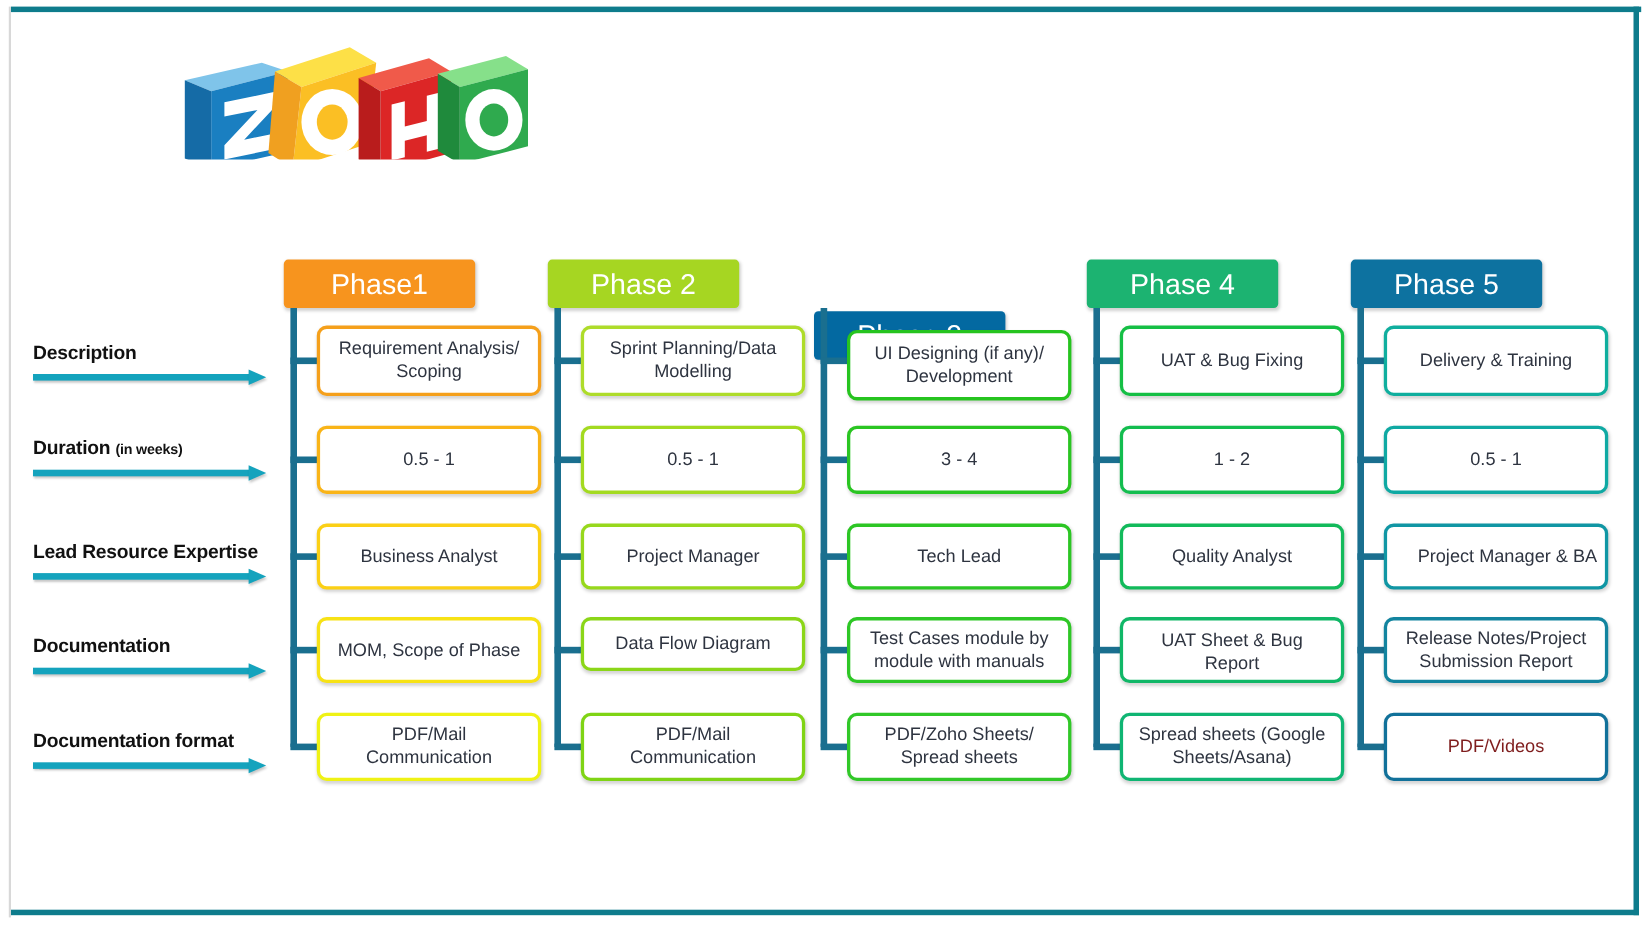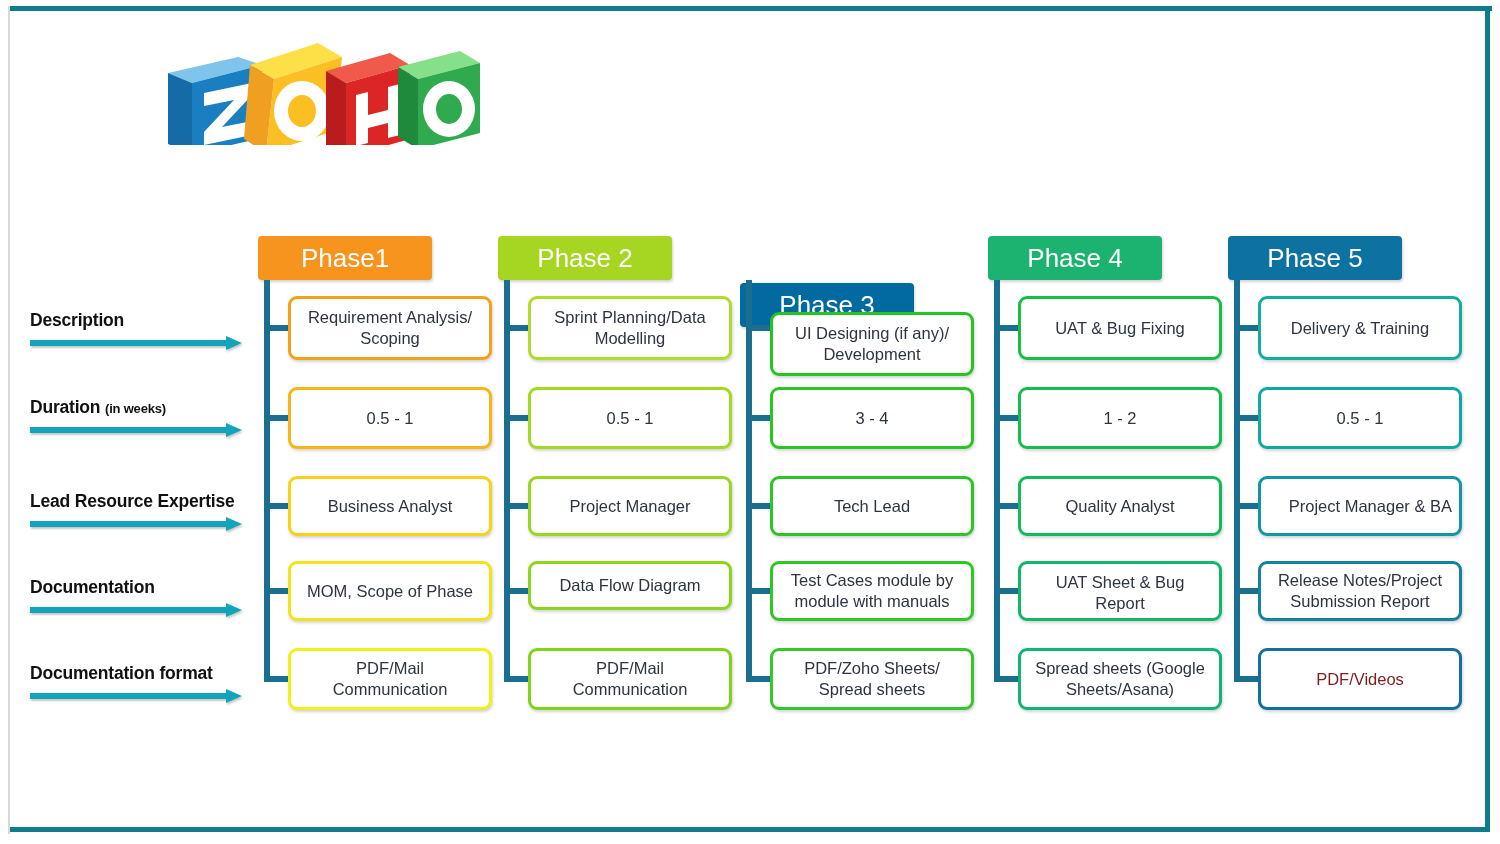--- a/index.html
+++ b/index.html
@@ -285,21 +285,21 @@
         <div class="stub" style="top: 440px; background: rgb(26, 111, 143);"></div>
         <div class="node" style="top: 412px; height: 62px; border-color: rgb(127, 212, 20); color: rgb(46, 52, 64);">
           <span>PDF/Mail
 Communication</span>
         </div>
       </div>
       <div class="col" style="left: 482px;">
         <div class="phase-header" style="background: #0369a1; margin-top: 47px;">Phase 3</div>
         <div class="trunk" style="height: 399px; background: rgb(26, 111, 143);"></div>
         <div class="stub" style="top: 89px; background: rgb(26, 111, 143);"></div>
-        <div class="node" style="top: 76px; height: 64px; border-color: rgb(38, 196, 31); color: rgb(46, 52, 64);">
+        <div class="node" style="top: 64px; height: 64px; border-color: rgb(38, 196, 31); color: rgb(46, 52, 64);">
           <span>UI Designing (if any)/
 Development</span>
         </div>
         <div class="stub" style="top: 179px; background: rgb(26, 111, 143);"></div>
         <div class="node" style="top: 151px; height: 62px; border-color: rgb(42, 197, 34); color: rgb(46, 52, 64);">
           <span>3 - 4</span>
         </div>
         <div class="stub" style="top: 267px; background: rgb(26, 111, 143);"></div>
         <div class="node" style="top: 240px; height: 60px; border-color: rgb(44, 198, 36); color: rgb(46, 52, 64);">
           <span>Tech Lead</span>

